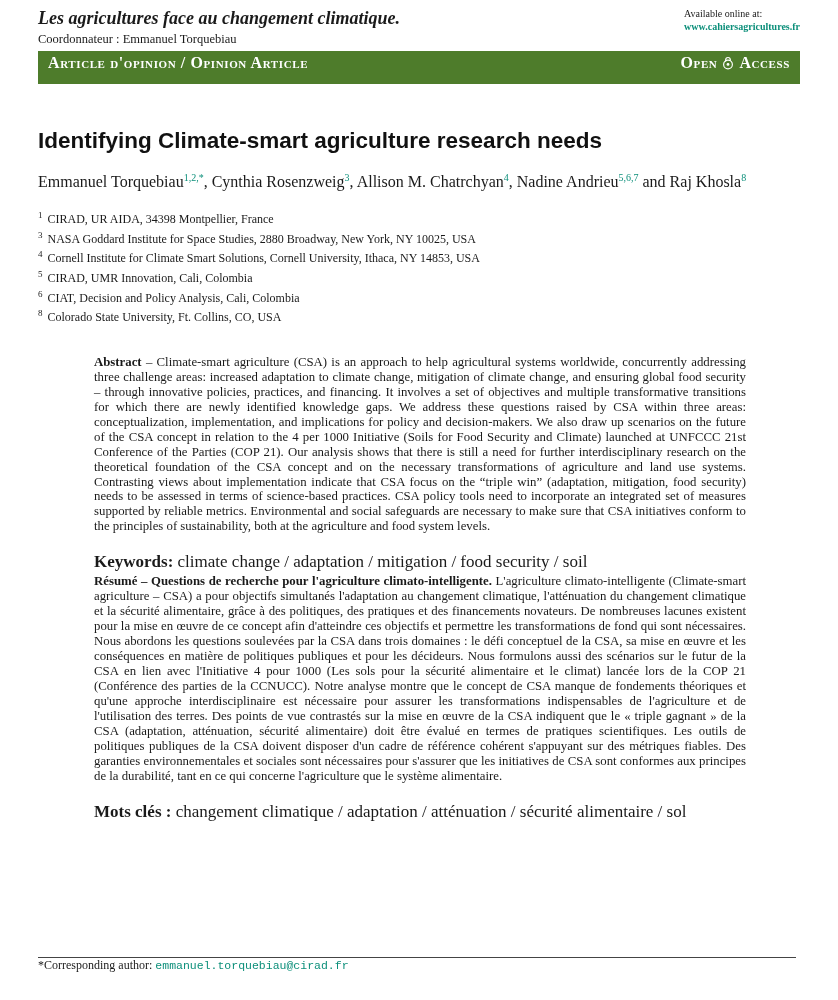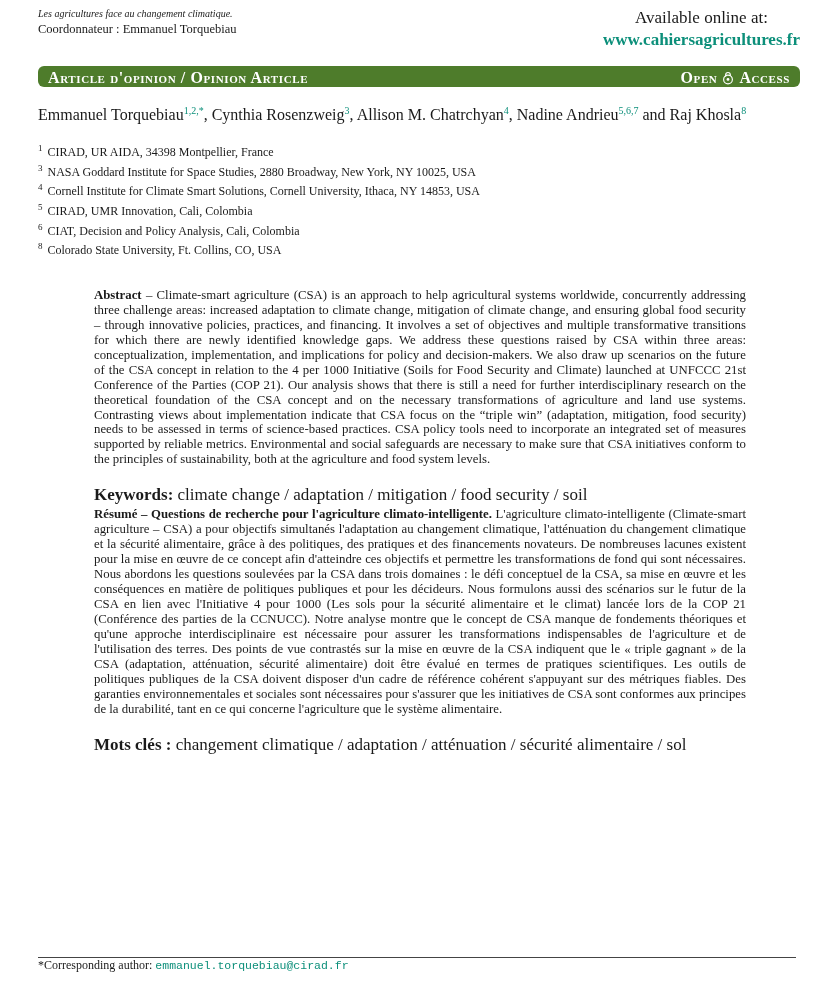--- a/index.html
+++ b/index.html
@@ -9,37 +9,36 @@
     background: #ffffff;
     color: #1a1a1a;
     font-family: "Liberation Serif", serif;
     position: relative;
     overflow: hidden;
   }
   .page { padding: 8px 38px 0 38px; position: relative; height: 100%; }
 
   
   .topbar { display: flex; justify-content: space-between; align-items: flex-start; }
-  .journal-title { font-weight: normal; font-style: italic; font-size: 10px; }
+  .journal-title { font-weight: bold; font-style: italic; font-size: 18px; }
   .coordinator { font-size: 12.5px; margin-top: 3px; }
-  .head-right { text-align: center; font-size: 17px; }
+  .head-right { text-align: left; font-size: 10px; }
   .online-url { color: var(--link-teal); font-weight: bold; text-decoration: none; cursor: pointer; display: inline-block; margin-top: 2px; }
 
   
   .banner {
-    margin-top: 16px;
+    margin-top: 4px;
     background: var(--banner-green);
     color: #ffffff;
     display: flex; justify-content: space-between; align-items: center;
-    padding: 3px 10px 0 10px;
+    padding: 3px 10px 12px 10px;
     font-variant: small-caps;
     font-size: 16px;
     letter-spacing: 0.6px;
     font-weight: 600;
-    border-radius: 6px;
   }
   .banner-right { display: inline-flex; align-items: center; gap: 4px; }
   .oa-icon { display: inline-block; vertical-align: middle; }
 
   
   .title {
     margin-top: 44px;
     font-family: "Liberation Sans", sans-serif;
     font-size: 22.5px;
     font-weight: bold;
@@ -96,20 +95,21 @@
       <svg class="oa-icon" width="14" height="14" viewBox="0 0 24 24" fill="none" stroke="#ffffff" stroke-width="2">
         <circle cx="12" cy="14.5" r="7.5"></circle>
         <circle cx="12" cy="14.5" r="2.4" fill="#ffffff" stroke="none"></circle>
         <path d="M8 10 V6.5 a4 4 0 0 1 8 0 V8"></path>
       </svg>
       <span>Access</span>
     </span>
   </div>
 
   <main>
+    <h1 class="title">Identifying Climate-smart agriculture research needs</h1>
 
     <p class="authors"><span>Emmanuel Torquebiau<sup>1,2,*</sup></span>, <span>Cynthia Rosenzweig<sup>3</sup></span>, <span>Allison M. Chatrchyan<sup>4</sup></span>, <span>Nadine Andrieu<sup>5,6,7</sup></span> and <span>Raj Khosla<sup>8</sup></span></p>
 
     <div class="affiliations">
         <div class="affiliation"><sup>1</sup> CIRAD, UR AIDA, 34398 Montpellier, France</div>
         <div class="affiliation"><sup>3</sup> NASA Goddard Institute for Space Studies, 2880 Broadway, New York, NY 10025, USA</div>
         <div class="affiliation"><sup>4</sup> Cornell Institute for Climate Smart Solutions, Cornell University, Ithaca, NY 14853, USA</div>
         <div class="affiliation"><sup>5</sup> CIRAD, UMR Innovation, Cali, Colombia</div>
         <div class="affiliation"><sup>6</sup> CIAT, Decision and Policy Analysis, Cali, Colombia</div>
         <div class="affiliation"><sup>8</sup> Colorado State University, Ft. Collins, CO, USA</div>

